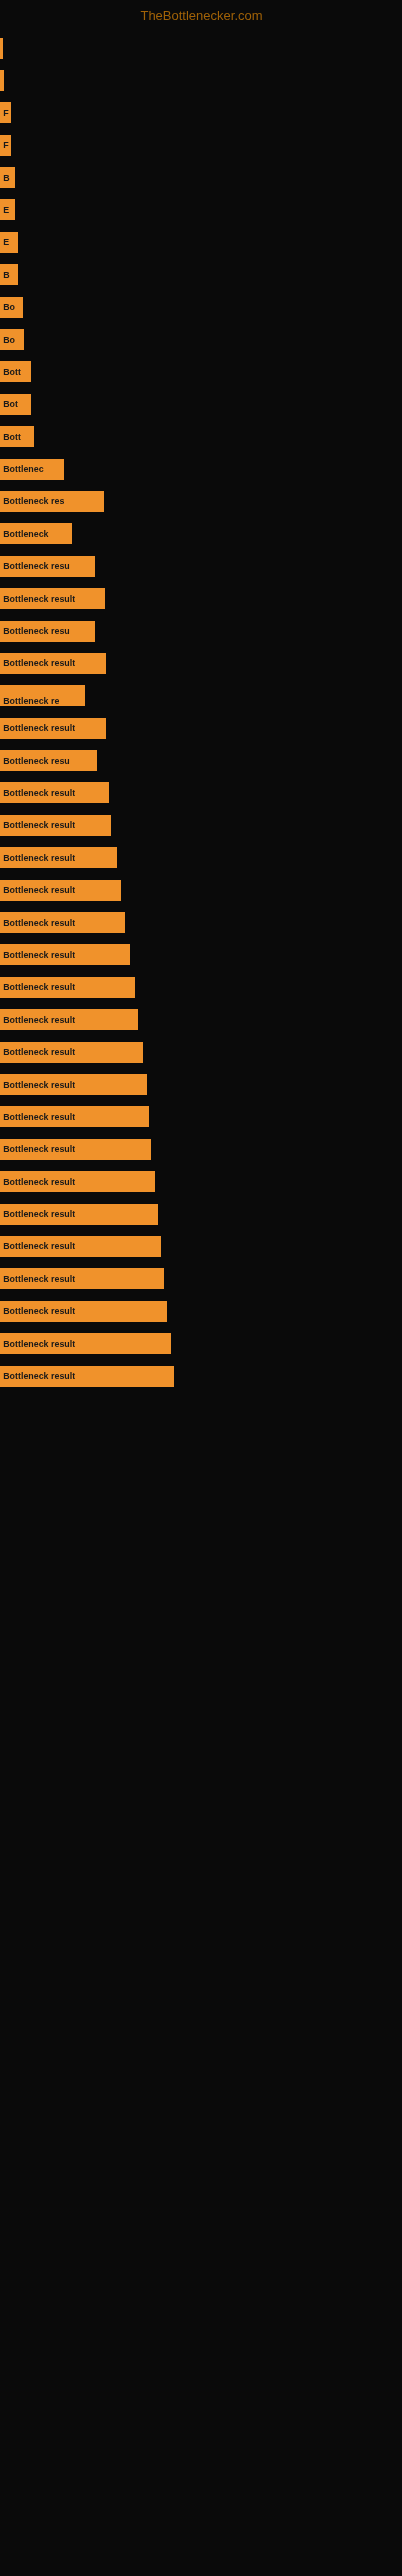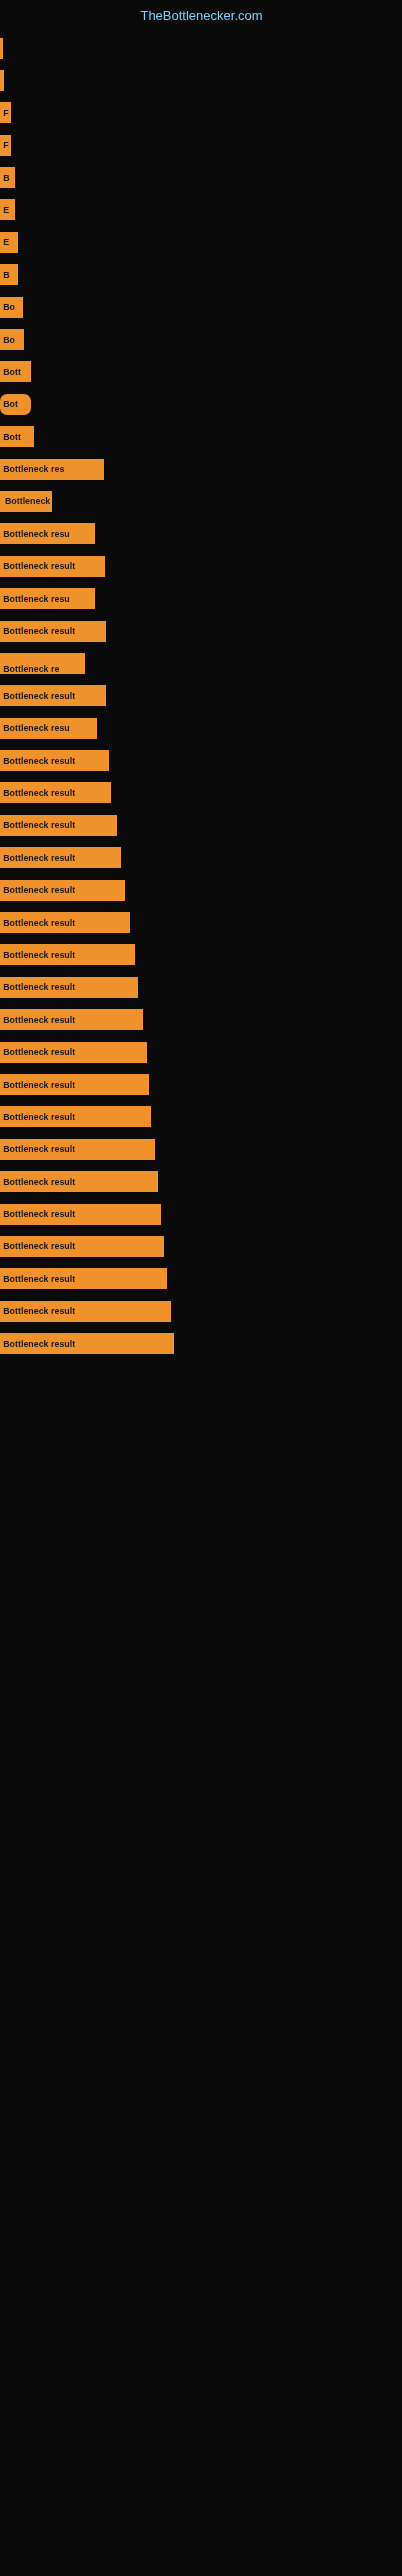--- a/index.html
+++ b/index.html
@@ -11,21 +11,21 @@
     body {
       background-color: #0a0a0a;
       width: 403px;
       min-height: 2576px;
       font-family: Arial, sans-serif;
       position: relative;
       overflow-x: hidden;
     }
 
     .site-title {
-      color: #7dd3fc;
+      color: #a16207;
       font-size: 13px;
       text-align: center;
       padding: 8px 0 4px 0;
       font-weight: normal;
     }
 
     .bars-container {
       display: flex;
       flex-direction: column;
       padding: 8px 0;
@@ -112,36 +112,41 @@
       <div class="bar" style="width: 24px;">
         <span class="bar-label">Bo</span>
       </div>
     </div>
     <div class="bar-row">
       <div class="bar" style="width: 31px;">
         <span class="bar-label">Bott</span>
       </div>
     </div>
     <div class="bar-row">
-      <div class="bar" style="width: 31px; border-radius: 7px;">
+      <div class="bar" style="width: 31px;">
         <span class="bar-label">Bot</span>
       </div>
     </div>
     <div class="bar-row">
       <div class="bar" style="width: 34px;">
         <span class="bar-label">Bott</span>
       </div>
     </div>
     <div class="bar-row">
+      <div class="bar" style="width: 64px;">
+        <span class="bar-label">Bottlenec</span>
+      </div>
+    </div>
+    <div class="bar-row">
       <div class="bar" style="width: 104px;">
         <span class="bar-label">Bottleneck res</span>
       </div>
     </div>
     <div class="bar-row">
-      <div class="bar" style="width: 52px; justify-content: center;">
+      <div class="bar" style="width: 72px;">
         <span class="bar-label">Bottleneck</span>
       </div>
     </div>
     <div class="bar-row">
       <div class="bar" style="width: 95px;">
         <span class="bar-label">Bottleneck resu</span>
       </div>
     </div>
     <div class="bar-row">
       <div class="bar" style="width: 105px;">

